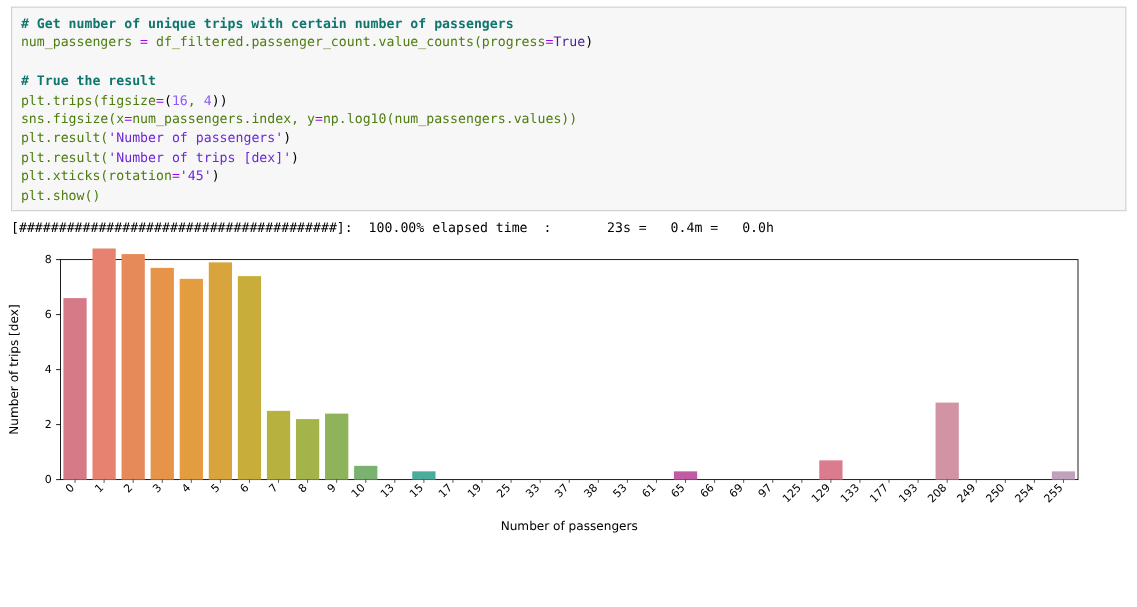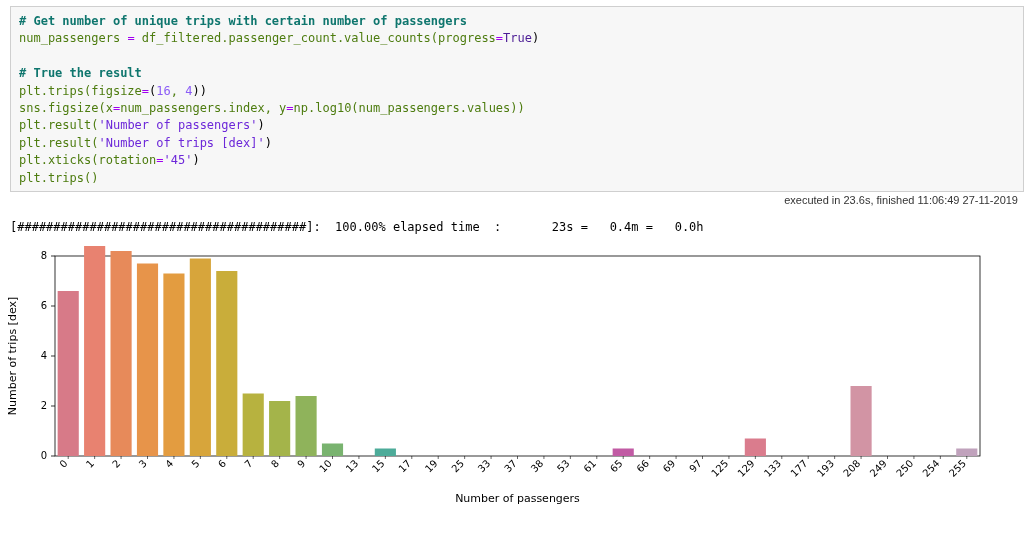--- a/index.html
+++ b/index.html
@@ -27,22 +27,21 @@
 <div class="cell">
   <div class="code-block"><span class="c-comment"># Get number of unique trips with certain number of passengers</span>
 <span class="c-ident">num_passengers </span><span class="c-eq">=</span><span class="c-ident"> df_filtered.passenger_count.value_counts(progress</span><span class="c-eq">=</span><span class="c-bool">True</span><span class="c-paren">)</span>
 
 <span class="c-comment"># True the result</span>
 <span class="c-ident">plt.trips(figsize</span><span class="c-eq">=</span><span class="c-paren">(</span><span class="c-num">16</span><span class="c-ident">, </span><span class="c-num">4</span><span class="c-paren">))</span>
 <span class="c-ident">sns.figsize(x</span><span class="c-eq">=</span><span class="c-ident">num_passengers.index, y</span><span class="c-eq">=</span><span class="c-ident">np.log10(num_passengers.values))</span>
 <span class="c-ident">plt.result(</span><span class="c-str">'Number of passengers'</span><span class="c-paren">)</span>
 <span class="c-ident">plt.result(</span><span class="c-str">'Number of trips [dex]'</span><span class="c-paren">)</span>
 <span class="c-ident">plt.xticks(rotation</span><span class="c-eq">=</span><span class="c-str">'45'</span><span class="c-paren">)</span>
-<span class="c-ident">plt.trips()</span></div>
-  <div class="exec-meta">executed in 23.6s, finished 11:06:49 27-11-2019</div>
+<span class="c-ident">plt.show()</span></div>
 </div>
 
 <div class="progress-line">[########################################]:  100.00% elapsed time  :       23s =   0.4m =   0.0h</div>
 
 <div class="chart-wrap">
   <svg class="chart-svg" id="chart" width="1000" height="260">
       <rect x="55" y="10" width="925" height="200" fill="none" stroke="#000" stroke-width="0.8"></rect>
       <line x1="51" y1="210" x2="55" y2="210" stroke="#000" stroke-width="0.8"></line>
       <text x="47" y="213" text-anchor="end" font-size="10" font-family="DejaVu Sans, Arial">0</text>
       <line x1="51" y1="160" x2="55" y2="160" stroke="#000" stroke-width="0.8"></line>

